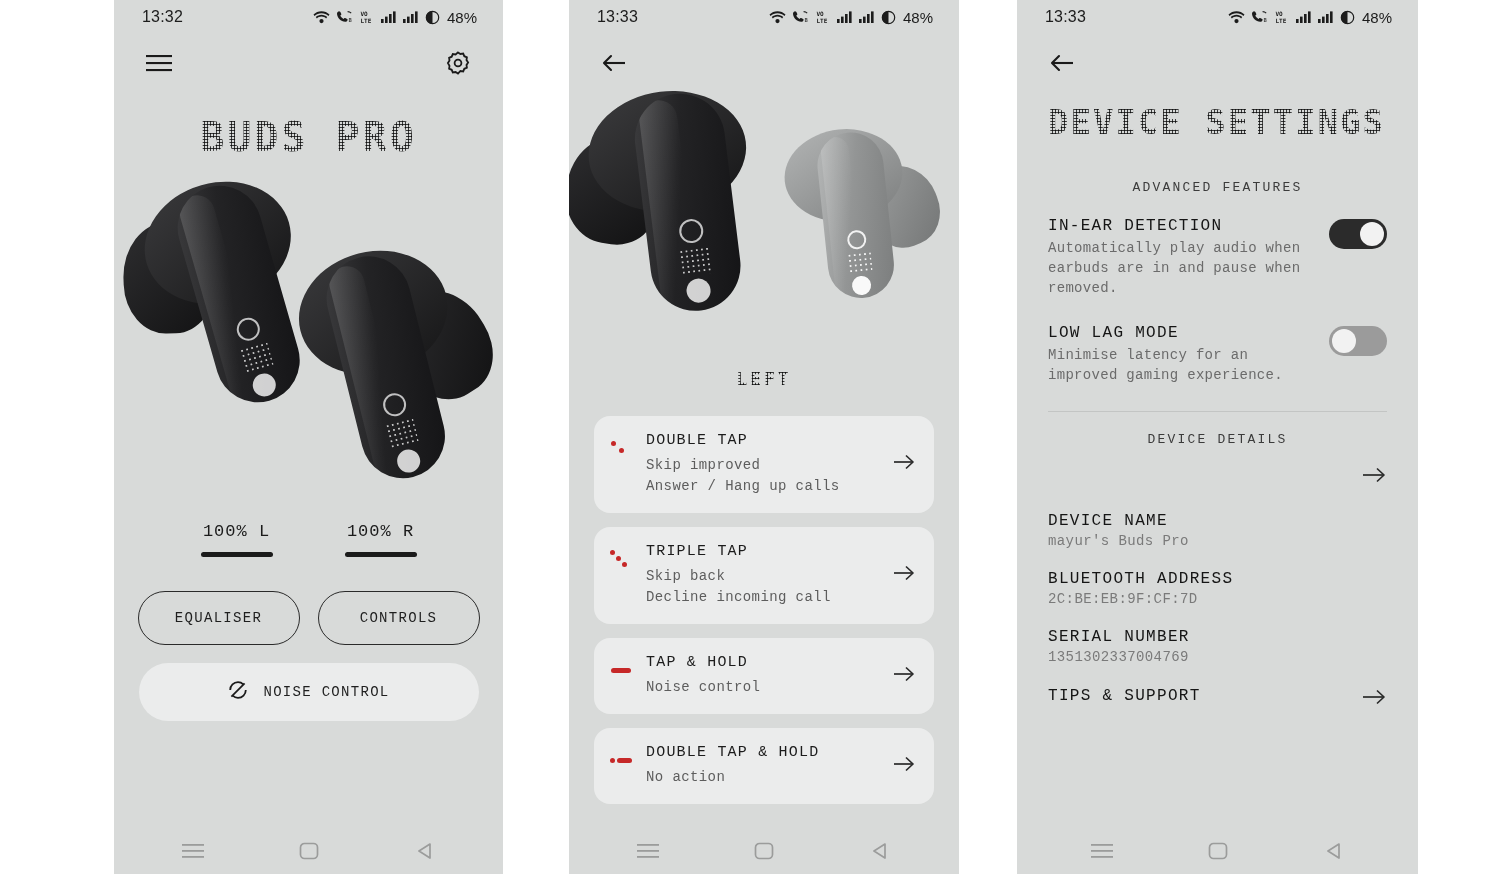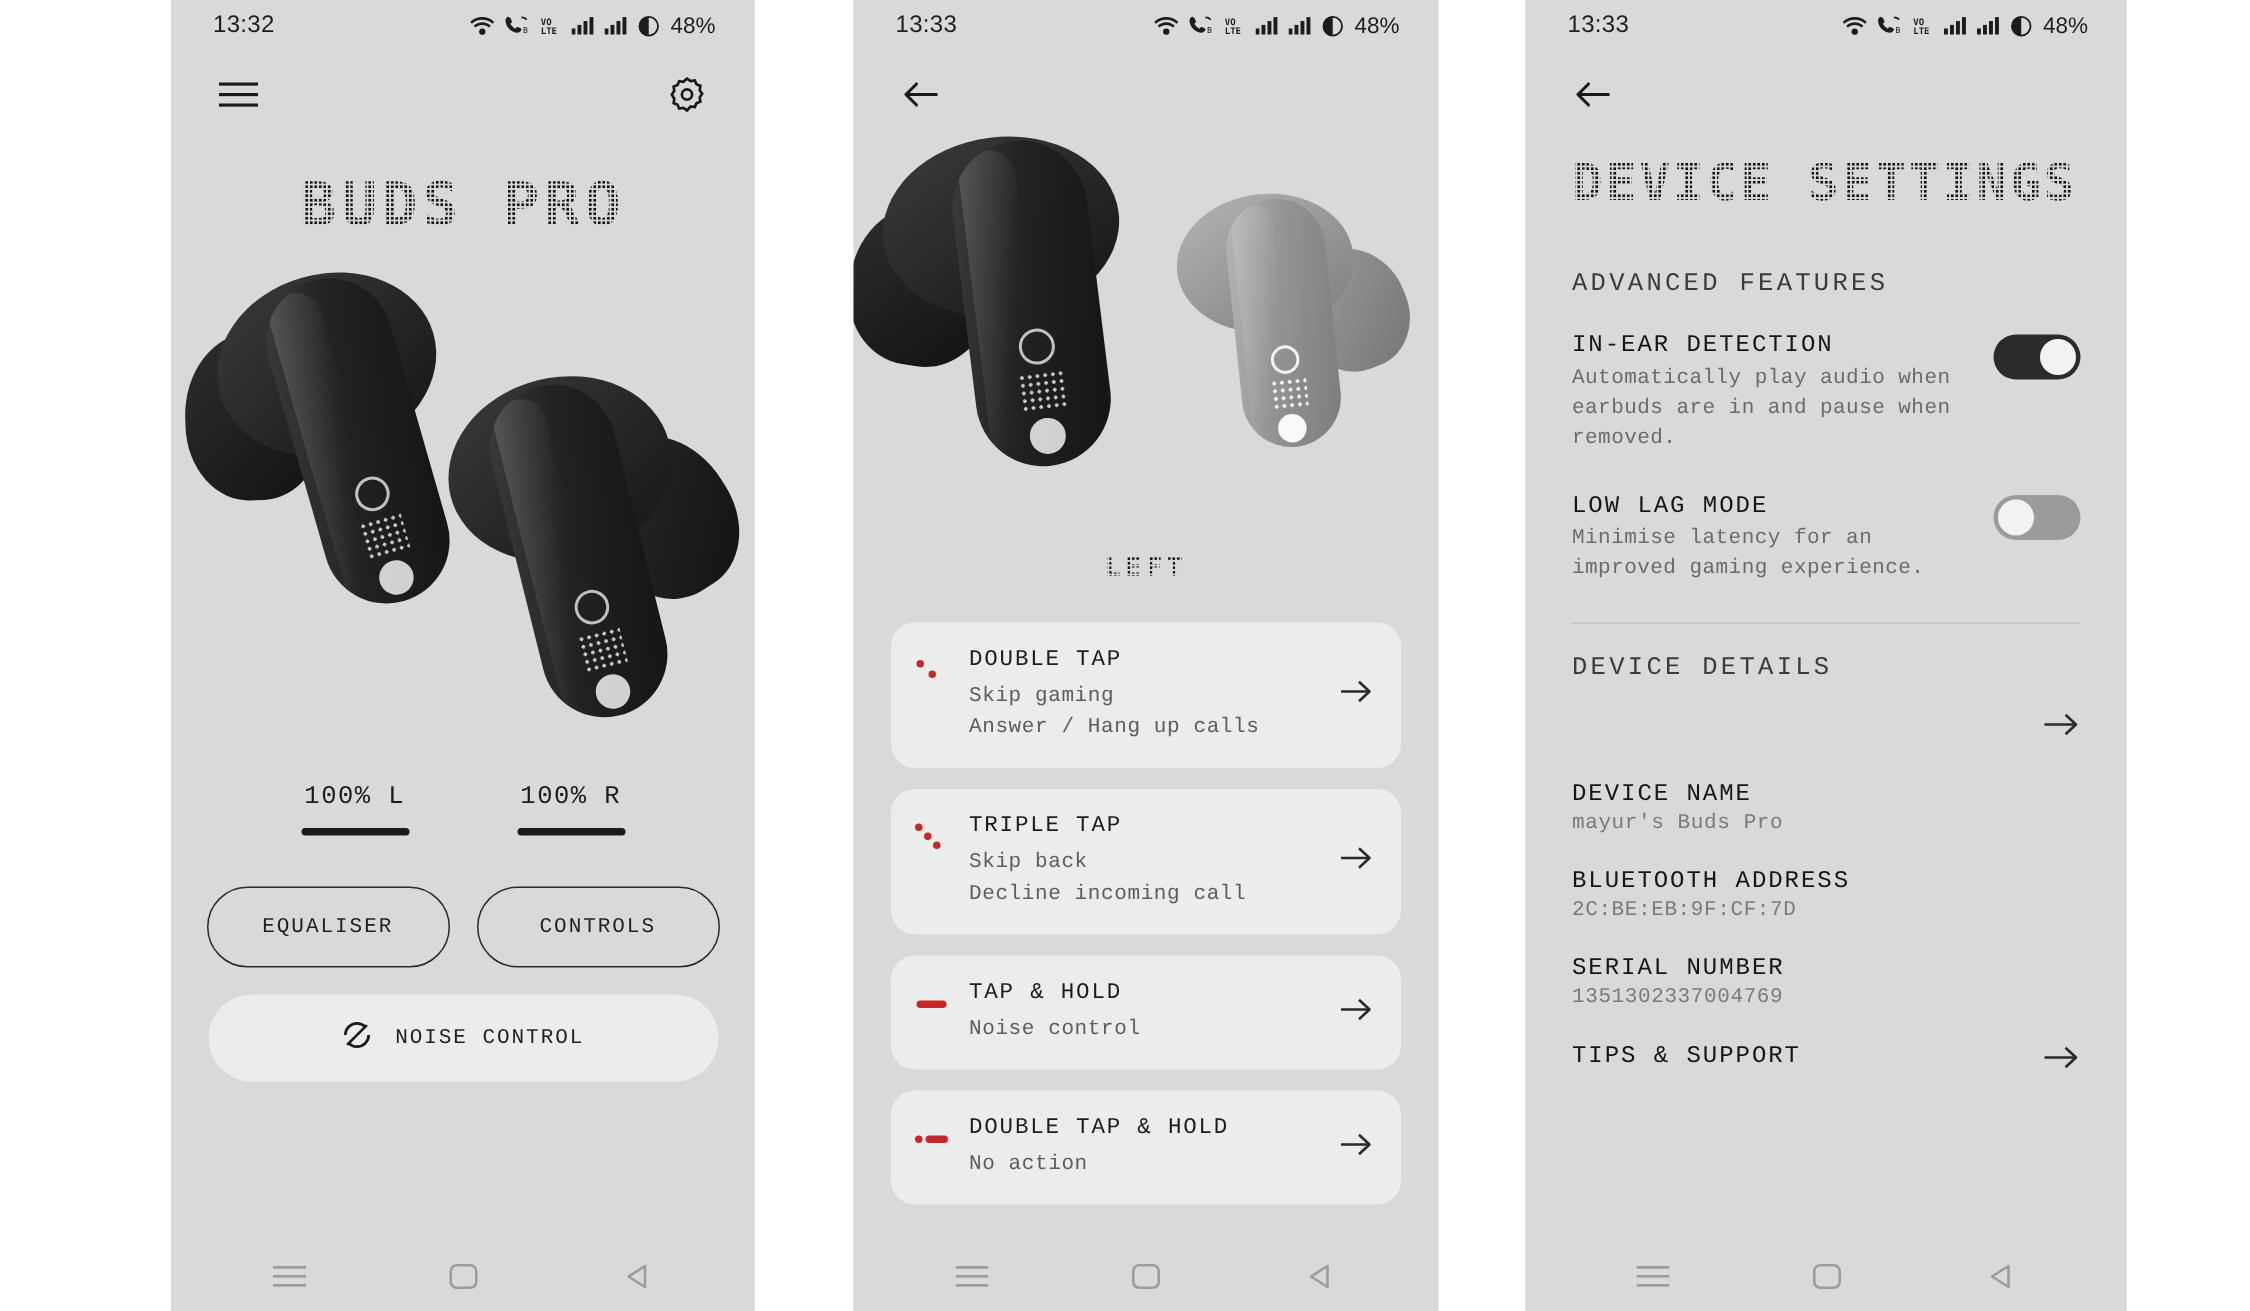--- a/index.html
+++ b/index.html
@@ -131,22 +131,22 @@
   .card-title {
     font-family:"Liberation Mono", monospace; font-size:15px; letter-spacing:1.2px; color:#1c1c1c; margin-bottom: 6px;
   }
   .card-sub {
     font-family:"Liberation Mono", monospace; font-size:14px; color:#5d5d5d; line-height: 21px; letter-spacing:0.4px;
   }
   .card-arrow { align-self:center; margin-left: 4px; }
 
   
   .sec-label {
-    font-family:"Liberation Mono", monospace; font-size:17px; letter-spacing:2.2px; color:#3b3b3b;
-    padding: 0 31px; margin-top: 38px;
+    font-family:"Liberation Mono", monospace; font-size:13px; letter-spacing:2.2px; color:#3b3b3b;
+    padding: 0 31px; margin-top: 38px; text-align: center;
   }
   .srow { padding: 0 31px; margin-top: 22px; position:relative; display:flex; }
   .srow-text { flex:1; padding-right: 12px; }
   .srow-title {
     font-family:"Liberation Mono", monospace; font-size:16px; letter-spacing:1.3px; color:#151515;
   }
   .srow-desc {
     font-family:"Liberation Mono", monospace; font-size:14px; color:#6b6b6b; line-height:20px; letter-spacing:0.3px; margin-top: 3px;
   }
   .srow-val {
@@ -412,21 +412,21 @@
 
     <div class="cards">
 
       <div class="card">
         <div class="gest-icon">
           <div class="d" style="left:1px; top:3px;"></div>
           <div class="d" style="left:9px; top:10px;"></div>
         </div>
         <div class="card-body">
           <div class="card-title">DOUBLE TAP</div>
-          <div class="card-sub">Skip gaming</div>
+          <div class="card-sub">Skip improved</div>
           <div class="card-sub">Answer / Hang up calls</div>
         </div>
         <div class="card-arrow">
           <svg width="24" height="20" viewBox="0 0 24 20">
               <path d="M2 10h19" stroke="#2a2a2a" stroke-width="1.7"></path>
               <path d="M14 3.5 L21 10 L14 16.5" fill="none" stroke="#2a2a2a" stroke-width="1.7" stroke-linejoin="round"></path>
             </svg>
         </div>
       </div>
 

